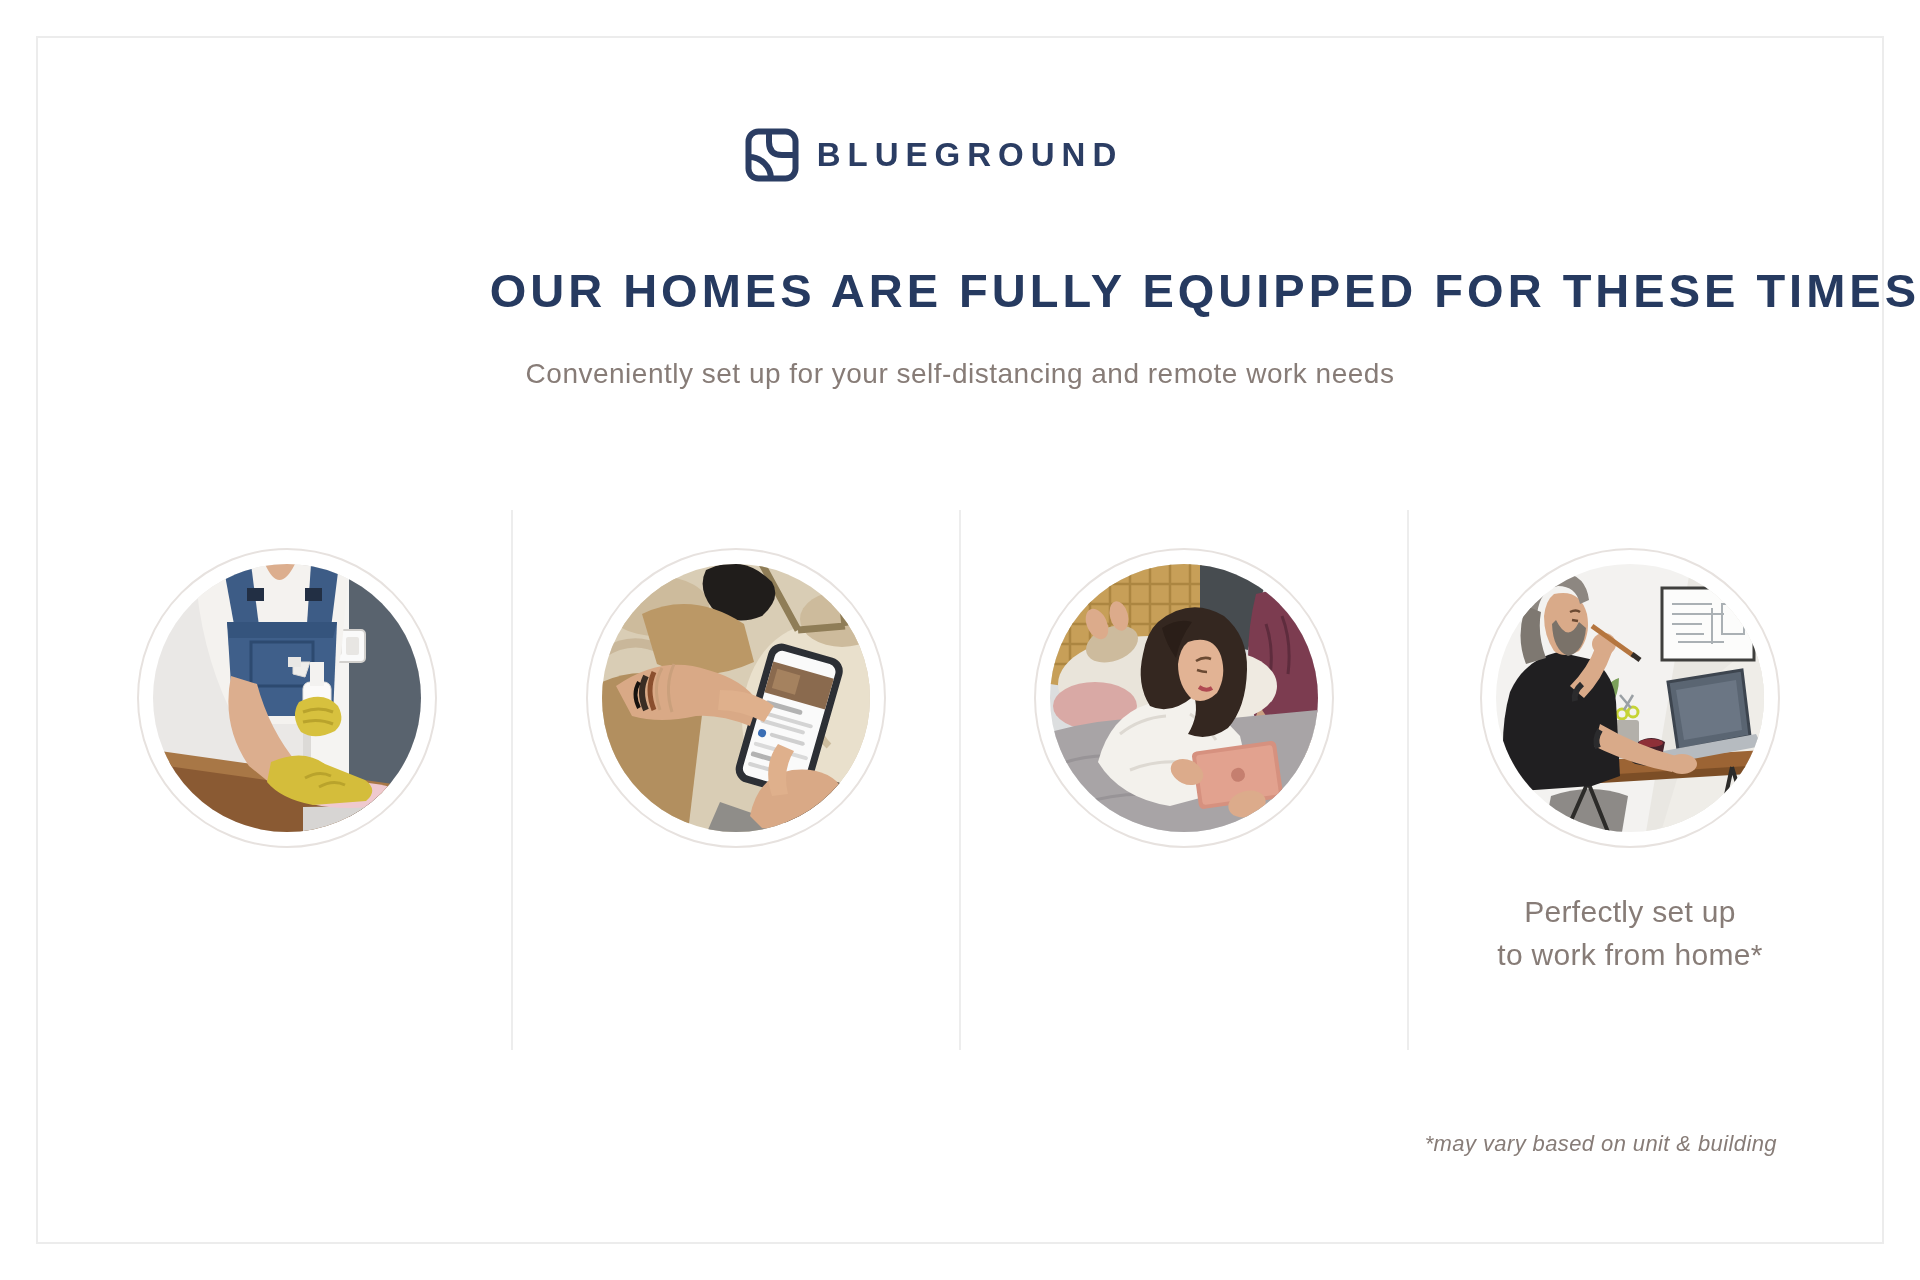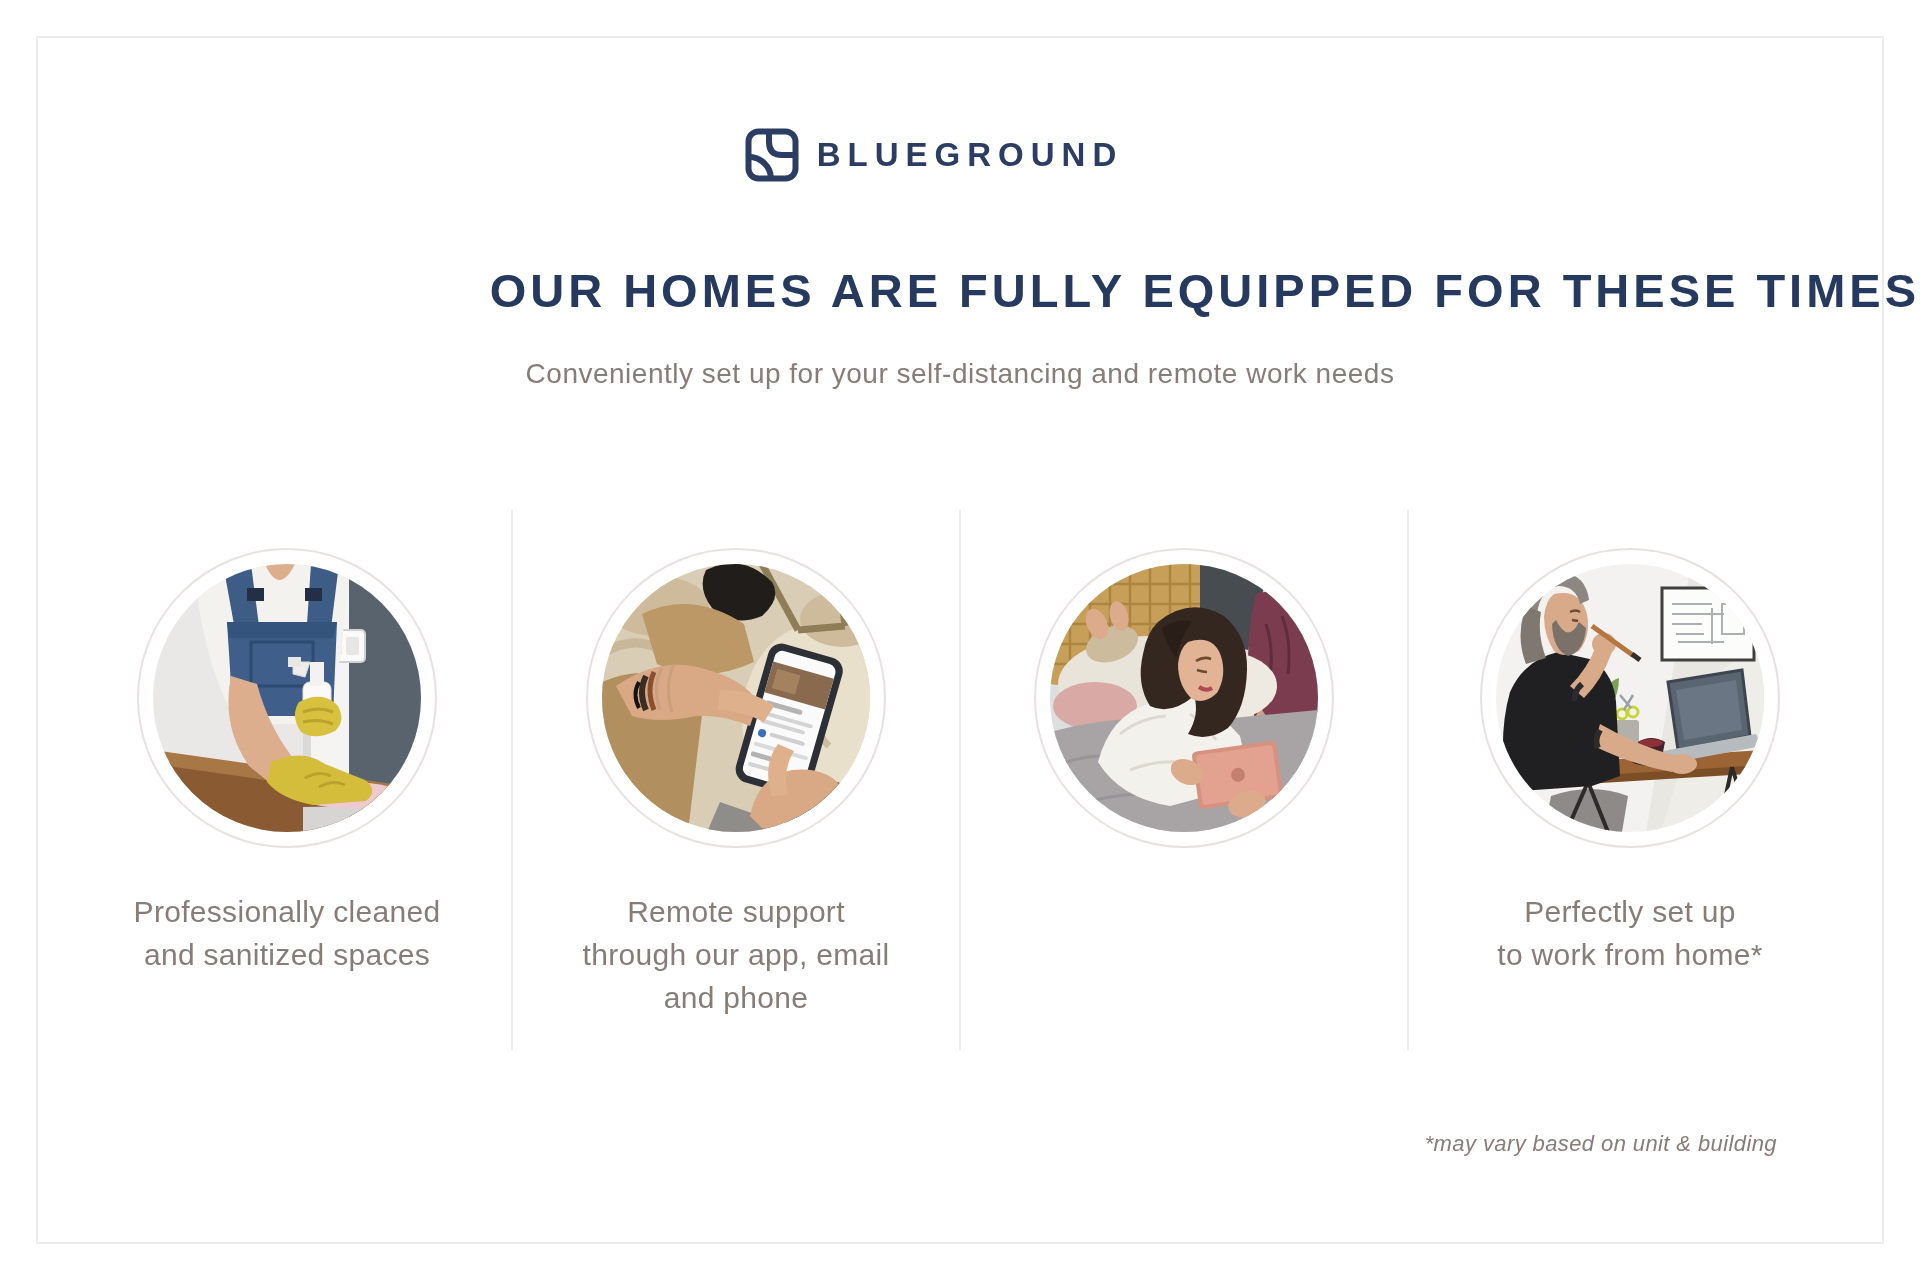--- a/index.html
+++ b/index.html
@@ -88,22 +88,20 @@
         <path d="M152,214 q14,-8 26,-2 M166,223 q14,-8 26,-2" stroke="#b9a32c" stroke-width="3" fill="none"></path>
         <rect x="150" y="118" width="28" height="52" rx="7" fill="#fbfaf9" stroke="#e2e0dd"></rect>
         <rect x="157" y="98" width="14" height="24" fill="#f3f2f0"></rect>
         <path d="M157,98 L140,98 L140,110 L152,113 Z" fill="#eeedeb" stroke="#dddbd8"></path>
         <rect x="135" y="93" width="13" height="10" fill="#e8e7e5"></rect>
         <path d="M146,138 Q170,126 185,142 Q193,157 182,167 Q162,177 148,168 Q137,152 146,138 Z" fill="#d7c13e"></path>
         <path d="M150,148 q16,-6 30,0 M150,158 q16,-4 30,2" stroke="#b9a32c" stroke-width="3" fill="none"></path>
       </svg>
     </span>
   </div>
-  <div class="caption">Professionally cleaned
-and sanitized spaces</div>
 </div>
 
 <div class="feature f2">
   <div class="photo-ring">
     <span class="photo">
       <svg viewBox="0 0 268 268">
         <rect width="268" height="268" fill="#d9cdb5"></rect>
         <ellipse cx="215" cy="155" rx="75" ry="95" fill="#e9e0cc"></ellipse>
         <ellipse cx="55" cy="42" rx="52" ry="30" fill="#cdbb9c"></ellipse>
         <ellipse cx="240" cy="55" rx="42" ry="28" fill="#cdbb9c"></ellipse>
@@ -133,23 +131,20 @@
         <path d="M118,126 Q152,126 172,142 L162,158 Q138,146 116,146 Z" fill="#dfb08c"></path>
         <path d="M60,104 Q50,122 58,146 M72,100 Q62,122 70,148" stroke="#caa07c" stroke-width="3" fill="none"></path>
         <path d="M44,112 Q36,128 44,146" stroke="#3a2d24" stroke-width="6" fill="none"></path>
         <path d="M52,108 Q44,126 52,146" stroke="#8a4f2e" stroke-width="5" fill="none"></path>
         <path d="M37,118 Q30,130 37,144" stroke="#16120f" stroke-width="4" fill="none"></path>
         <path d="M148,252 Q156,212 190,206 Q226,202 242,226 Q250,246 230,258 Q190,270 160,264 Z" fill="#d9a986"></path>
         <path d="M170,232 Q160,202 176,180 L192,187 Q180,206 186,230 Z" fill="#dfb08c"></path>
       </svg>
     </span>
   </div>
-  <div class="caption">Remote support
-through our app, email
-and phone</div>
 </div>
 
 <div class="feature f3">
   <div class="photo-ring">
     <span class="photo">
       <svg viewBox="0 0 268 268">
         <rect width="268" height="268" fill="#dcdedf"></rect>
         <path d="M0,0 H152 V120 Q70,132 0,120 Z" fill="#c79f58"></path>
         <path d="M20,0 V122 M40,0 V125 M60,0 V127 M80,0 V127 M100,0 V125 M120,0 V123 M140,0 V121 M0,20 H152 M0,40 H152 M0,60 H152 M0,80 H152 M0,100 H152" stroke="#a57f3c" stroke-width="2.5" fill="none" opacity="0.8"></path>
         <path d="M150,0 L220,0 L198,86 L150,76 Z" fill="#474c50"></path>

